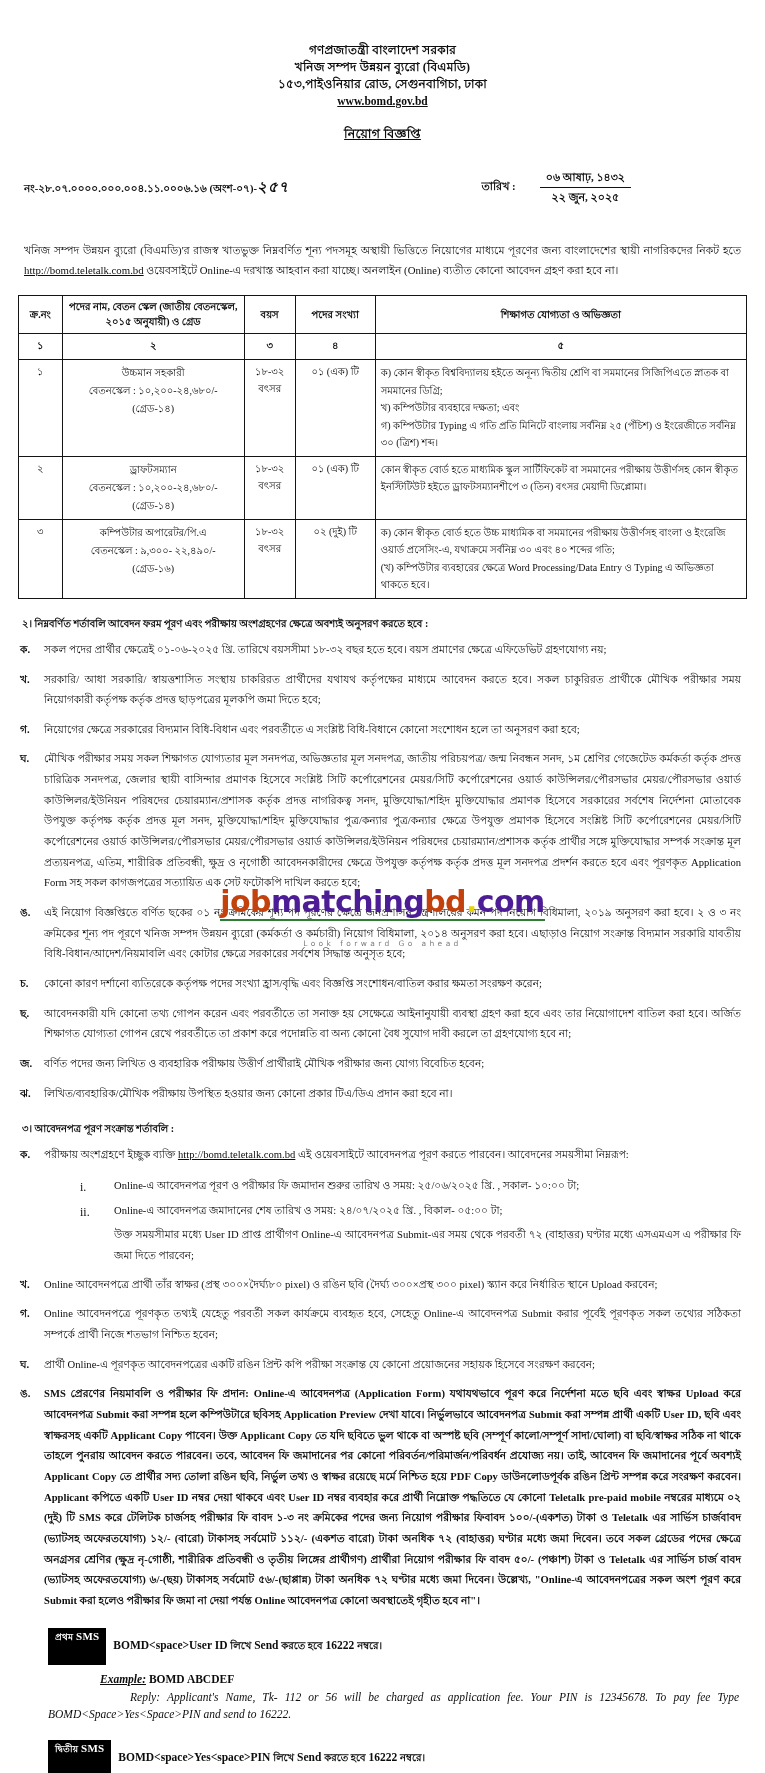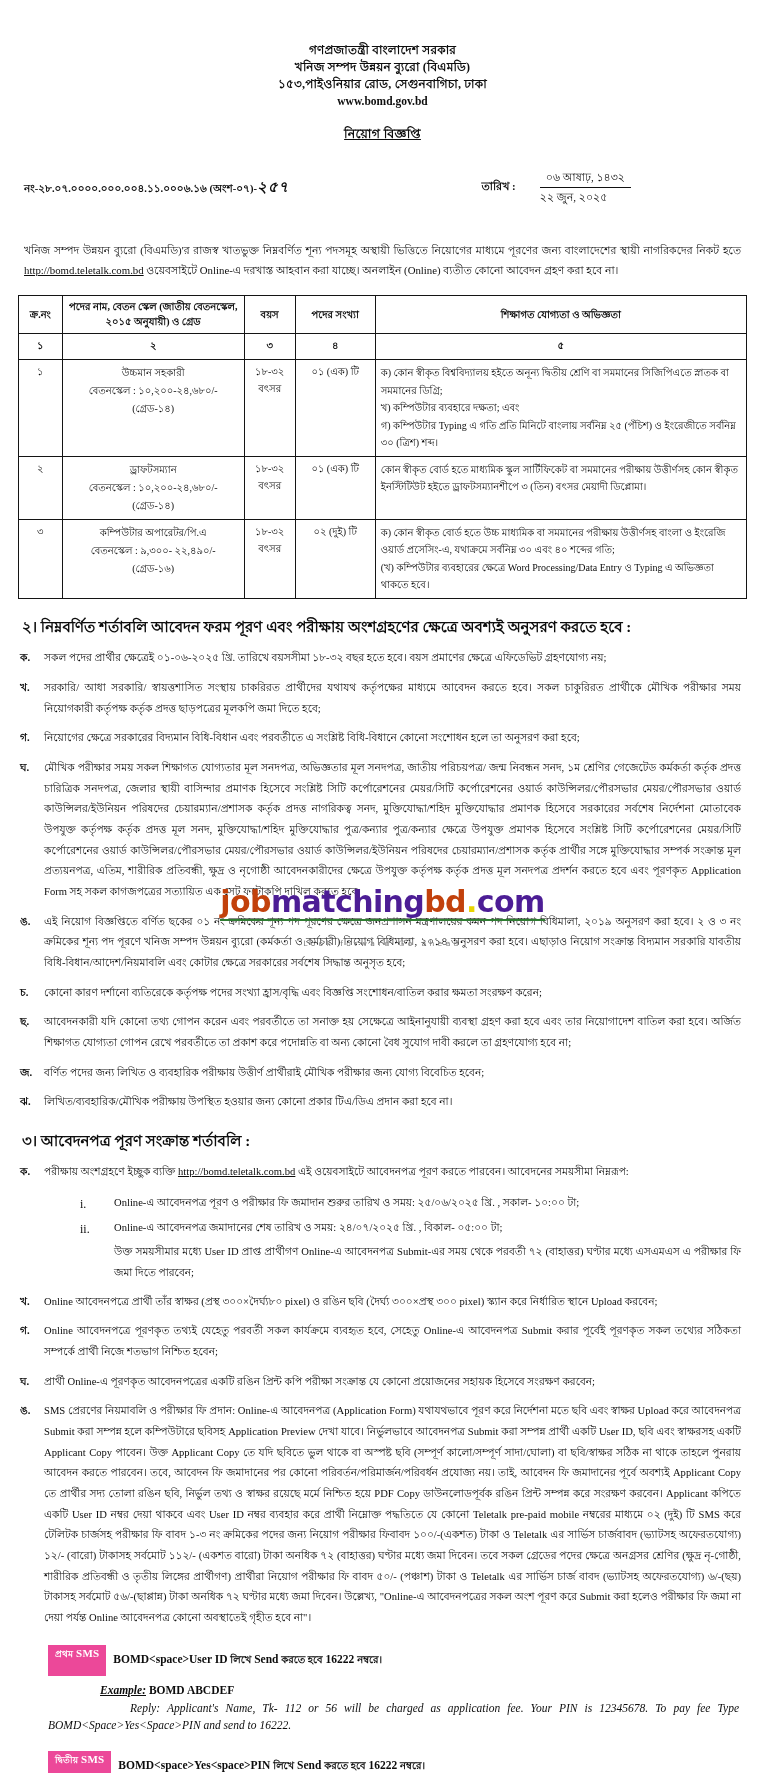--- a/index.html
+++ b/index.html
@@ -28,20 +28,21 @@
     line-height: 1.42;
   }
   .letterhead .ln {
     font-size: 12px;
     font-weight: bold;
     letter-spacing: .2px;
   }
   .letterhead .web {
     font-size: 11.5px;
     font-weight: bold;
+    text-decoration: underline;
     font-family: "Liberation Serif", serif;
   }
   .circular-title {
     text-align: center;
     margin-top: 16px;
     font-size: 12.5px;
     font-weight: bold;
     text-decoration: underline;
     letter-spacing: .3px;
   }
@@ -68,22 +69,23 @@
   }
   .date-block {
     display: flex;
     align-items: center;
     gap: 24px;
     padding-right: 110px;
     padding-top: 4px;
   }
   .date-label { font-size: 11px; font-weight: bold; }
   .date-stack {
+    text-align: center;
     font-size: 11px;
-    font-weight: normal;
+    font-weight: bold;
     line-height: 1.5;
   }
   .date-stack .top { border-bottom: 1.2px solid #111; padding: 0 6px 1px; display:block; }
   .date-stack .bot { padding-top: 1px; display:block; }
 
   
   .intro {
     margin-top: 36px;
     font-size: 10.8px;
     line-height: 1.85;
@@ -114,21 +116,21 @@
     line-height: 1.45;
   }
   td.c { text-align: center; }
   td.q { text-align: left; line-height: 1.75; }
   .numrow td { text-align: center; font-weight: bold; padding: 2px 4px; }
   .post-name { text-align: center; line-height: 1.8; }
 
   
   .section-head {
     margin-top: 16px;
-    font-size: 15px;
+    font-size: 10px;
     font-weight: bold;
     padding: 0 4px;
     line-height: 1.7;
   }
   ul.lettered {
     list-style: none;
     margin: 8px 0 0 0;
     padding: 0 6px 0 26px;
   }
   ul.lettered > li {
@@ -160,21 +162,21 @@
     left: -34px;
     font-family: "Liberation Serif", serif;
     font-size: 12px;
   }
   .sub-note {
     padding: 0 6px 0 96px;
     font-size: 10.6px;
     line-height: 1.95;
     text-align: justify;
   }
-  .bold { font-weight: normal; }
+  .bold { font-weight: bold; }
 
   
   .watermark {
     position: absolute;
     left: 0; right: 0;
     top: 884px;
     text-align: center;
     pointer-events: none;
     z-index: 5;
   }
@@ -201,24 +203,24 @@
   
   .sms-line {
     display: flex;
     align-items: center;
     gap: 7px;
     margin-top: 16px;
     padding-left: 30px;
     font-size: 11.5px;
   }
   .sms-chip {
-    background: #ec4899;
+    background: #000000;
     color: #ffffff;
     font-weight: bold;
-    padding: 2px 7px 14px;
+    padding: 2px 7px 20px;
     font-size: 11px;
     letter-spacing: .2px;
     white-space: nowrap;
   }
   .sms-chip .bn { font-size: 9px; }
   .sms-body { font-weight: bold; font-size: 11.5px; }
   .sms-body .bn { font-weight: bold; font-size: 10px; margin-top: 17px; }
   .sms-example {
     padding-left: 82px;
     margin-top: 8px;

